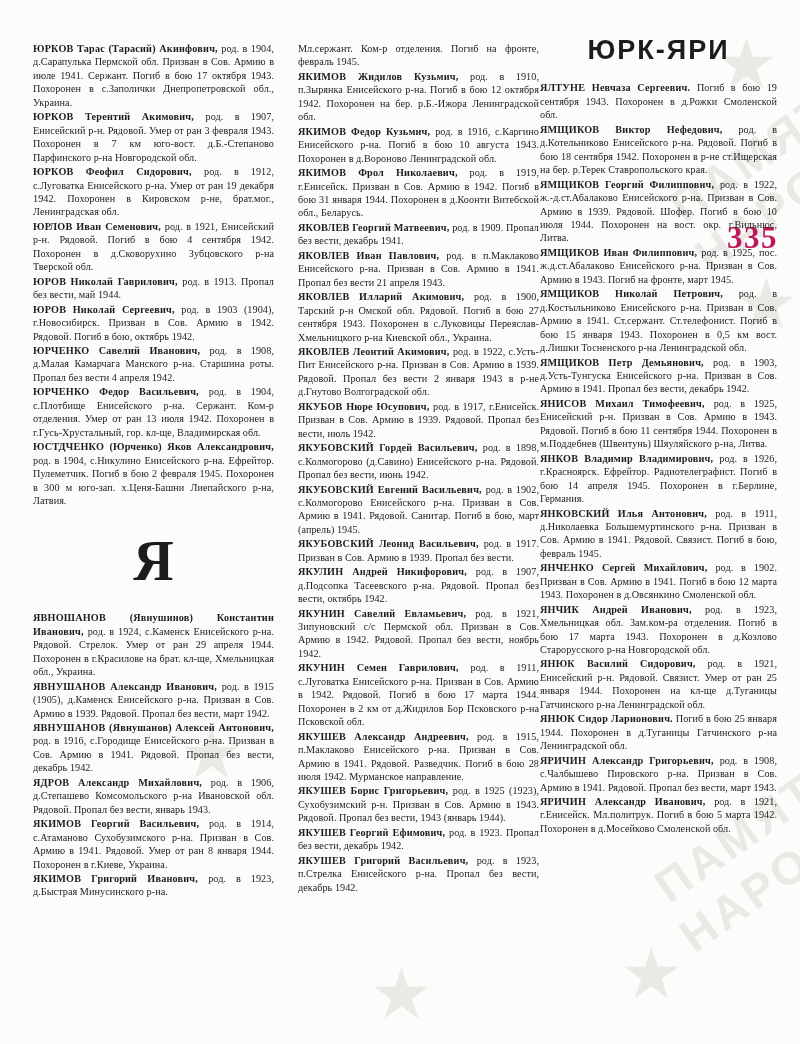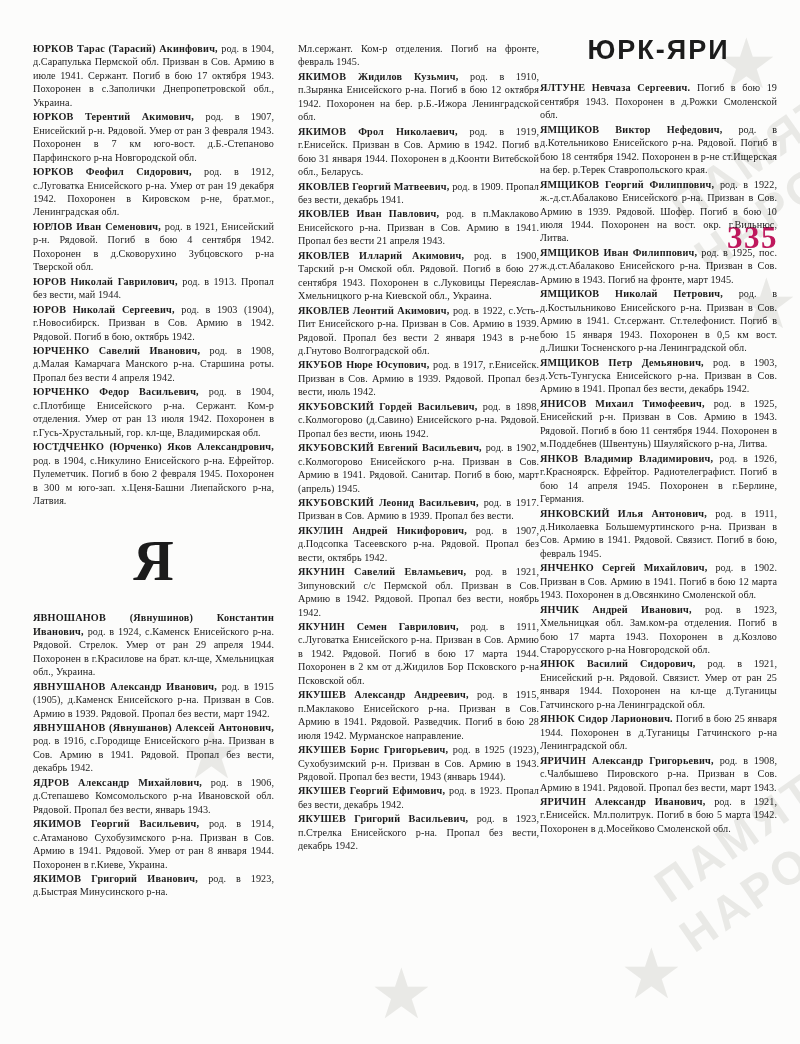--- a/index.html
+++ b/index.html
@@ -108,20 +108,21 @@
       <p class="entry"><b class="entry-name">ЯВНУШАНОВ Александр Иванович, </b><span>род. в 1915 (1905), д.Каменск Енисейского р-на. Призван в Сов. Армию в 1939. Рядовой. Пропал без вести, март 1942.</span></p>
       <p class="entry"><b class="entry-name">ЯВНУШАНОВ (Явнушанов) Алексей Антонович, </b><span>род. в 1916, с.Городище Енисейского р-на. Призван в Сов. Армию в 1941. Рядовой. Пропал без вести, декабрь 1942.</span></p>
       <p class="entry"><b class="entry-name">ЯДРОВ Александр Михайлович, </b><span>род. в 1906, д.Степашево Комсомольского р-на Ивановской обл. Рядовой. Пропал без вести, январь 1943.</span></p>
       <p class="entry"><b class="entry-name">ЯКИМОВ Георгий Васильевич, </b><span>род. в 1914, с.Атаманово Сухобузимского р-на. Призван в Сов. Армию в 1941. Рядовой. Умер от ран 8 января 1944. Похоронен в г.Киеве, Украина.</span></p>
       <p class="entry"><b class="entry-name">ЯКИМОВ Григорий Иванович, </b><span>род. в 1923, д.Быстрая Минусинского р-на.</span></p>
     </div>
 
   <div class="col" id="col2">
       <p class="entry"><span>Мл.сержант. Ком-р отделения. Погиб на фронте, февраль 1945.</span></p>
       <p class="entry"><b class="entry-name">ЯКИМОВ Жидилов Кузьмич, </b><span>род. в 1910, п.Зырянка Енисейского р-на. Погиб в бою 12 октября 1942. Похоронен на бер. р.Б.-Ижора Ленинградской обл.</span></p>
+      <p class="entry"><b class="entry-name">ЯКИМОВ Федор Кузьмич, </b><span>род. в 1916, с.Каргино Енисейского р-на. Погиб в бою 10 августа 1943. Похоронен в д.Вороново Ленинградской обл.</span></p>
       <p class="entry"><b class="entry-name">ЯКИМОВ Фрол Николаевич, </b><span>род. в 1919, г.Енисейск. Призван в Сов. Армию в 1942. Погиб в бою 31 января 1944. Похоронен в д.Коонти Витебской обл., Беларусь.</span></p>
       <p class="entry"><b class="entry-name">ЯКОВЛЕВ Георгий Матвеевич, </b><span>род. в 1909. Пропал без вести, декабрь 1941.</span></p>
       <p class="entry"><b class="entry-name">ЯКОВЛЕВ Иван Павлович, </b><span>род. в п.Маклаково Енисейского р-на. Призван в Сов. Армию в 1941. Пропал без вести 21 апреля 1943.</span></p>
       <p class="entry"><b class="entry-name">ЯКОВЛЕВ Илларий Акимович, </b><span>род. в 1900, Тарский р-н Омской обл. Рядовой. Погиб в бою 27 сентября 1943. Похоронен в с.Луковицы Переяслав-Хмельницкого р-на Киевской обл., Украина.</span></p>
       <p class="entry"><b class="entry-name">ЯКОВЛЕВ Леонтий Акимович, </b><span>род. в 1922, с.Усть-Пит Енисейского р-на. Призван в Сов. Армию в 1939. Рядовой. Пропал без вести 2 января 1943 в р-не д.Гнутово Волгоградской обл.</span></p>
       <p class="entry"><b class="entry-name">ЯКУБОВ Нюре Юсупович, </b><span>род. в 1917, г.Енисейск. Призван в Сов. Армию в 1939. Рядовой. Пропал без вести, июль 1942.</span></p>
       <p class="entry"><b class="entry-name">ЯКУБОВСКИЙ Гордей Васильевич, </b><span>род. в 1898, с.Колмогорово (д.Савино) Енисейского р-на. Рядовой. Пропал без вести, июнь 1942.</span></p>
       <p class="entry"><b class="entry-name">ЯКУБОВСКИЙ Евгений Васильевич, </b><span>род. в 1902, с.Колмогорово Енисейского р-на. Призван в Сов. Армию в 1941. Рядовой. Санитар. Погиб в бою, март (апрель) 1945.</span></p>
       <p class="entry"><b class="entry-name">ЯКУБОВСКИЙ Леонид Васильевич, </b><span>род. в 1917. Призван в Сов. Армию в 1939. Пропал без вести.</span></p>
       <p class="entry"><b class="entry-name">ЯКУЛИН Андрей Никифорович, </b><span>род. в 1907, д.Подсопка Тасеевского р-на. Рядовой. Пропал без вести, октябрь 1942.</span></p>

